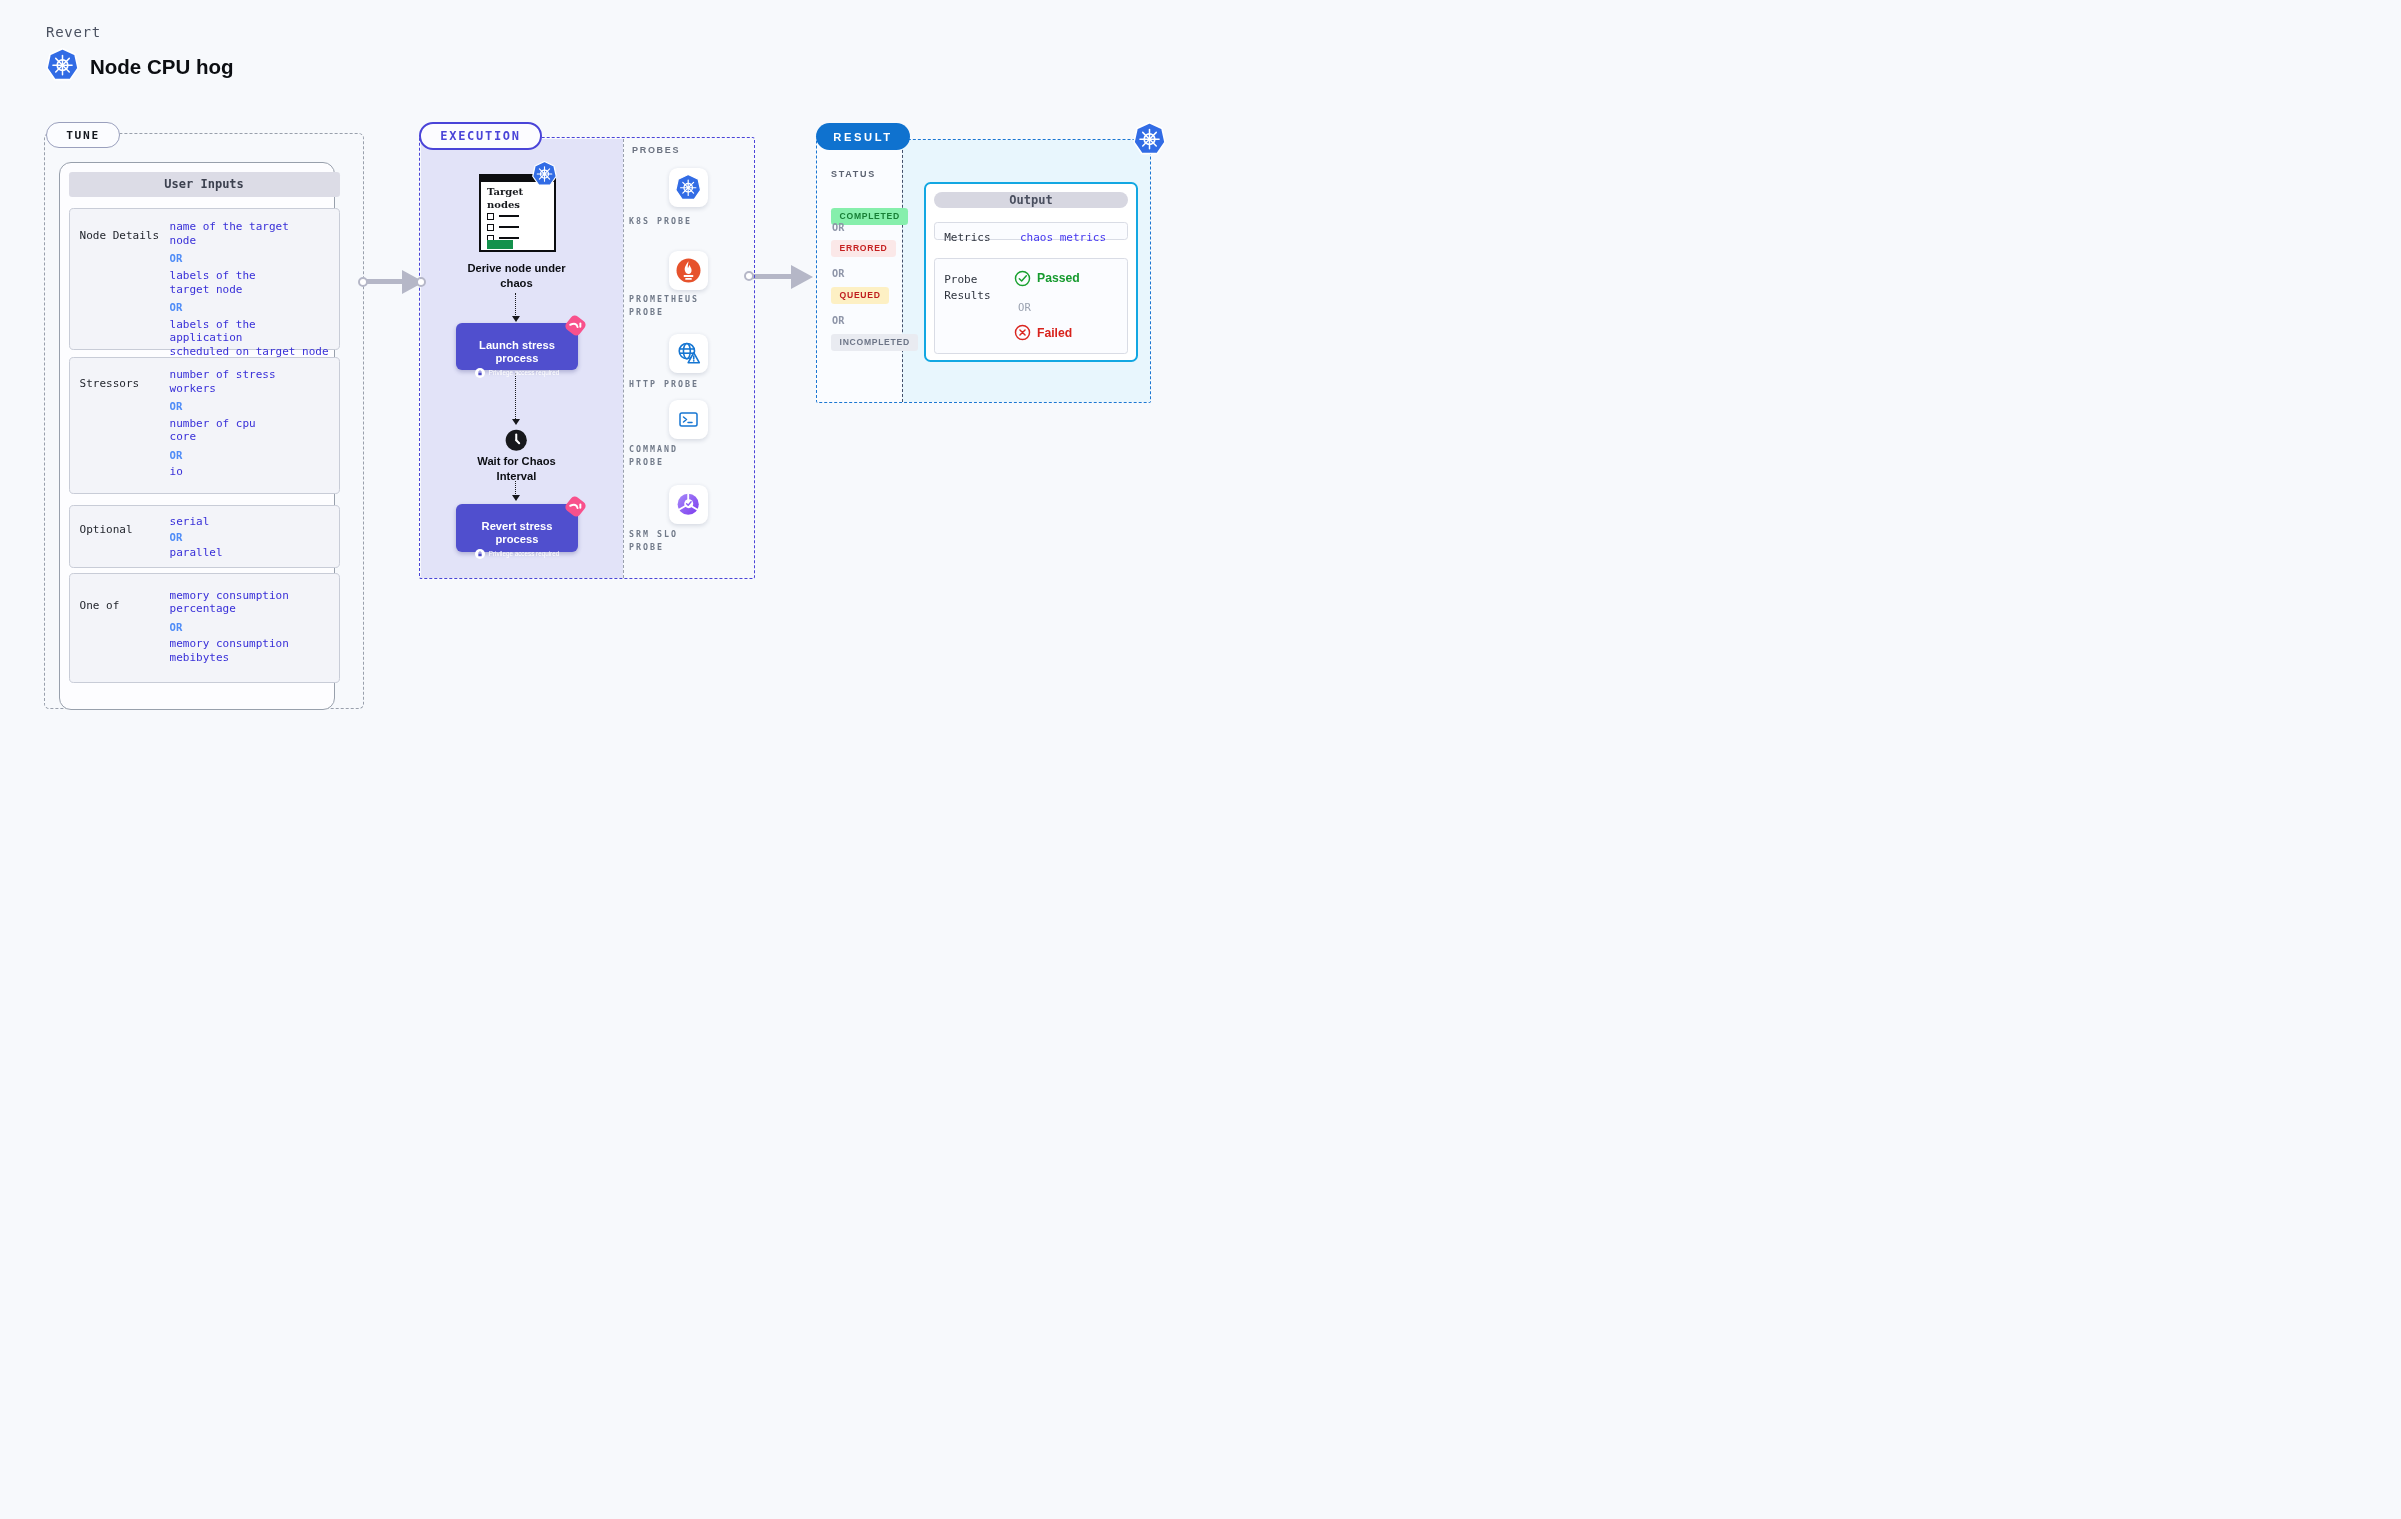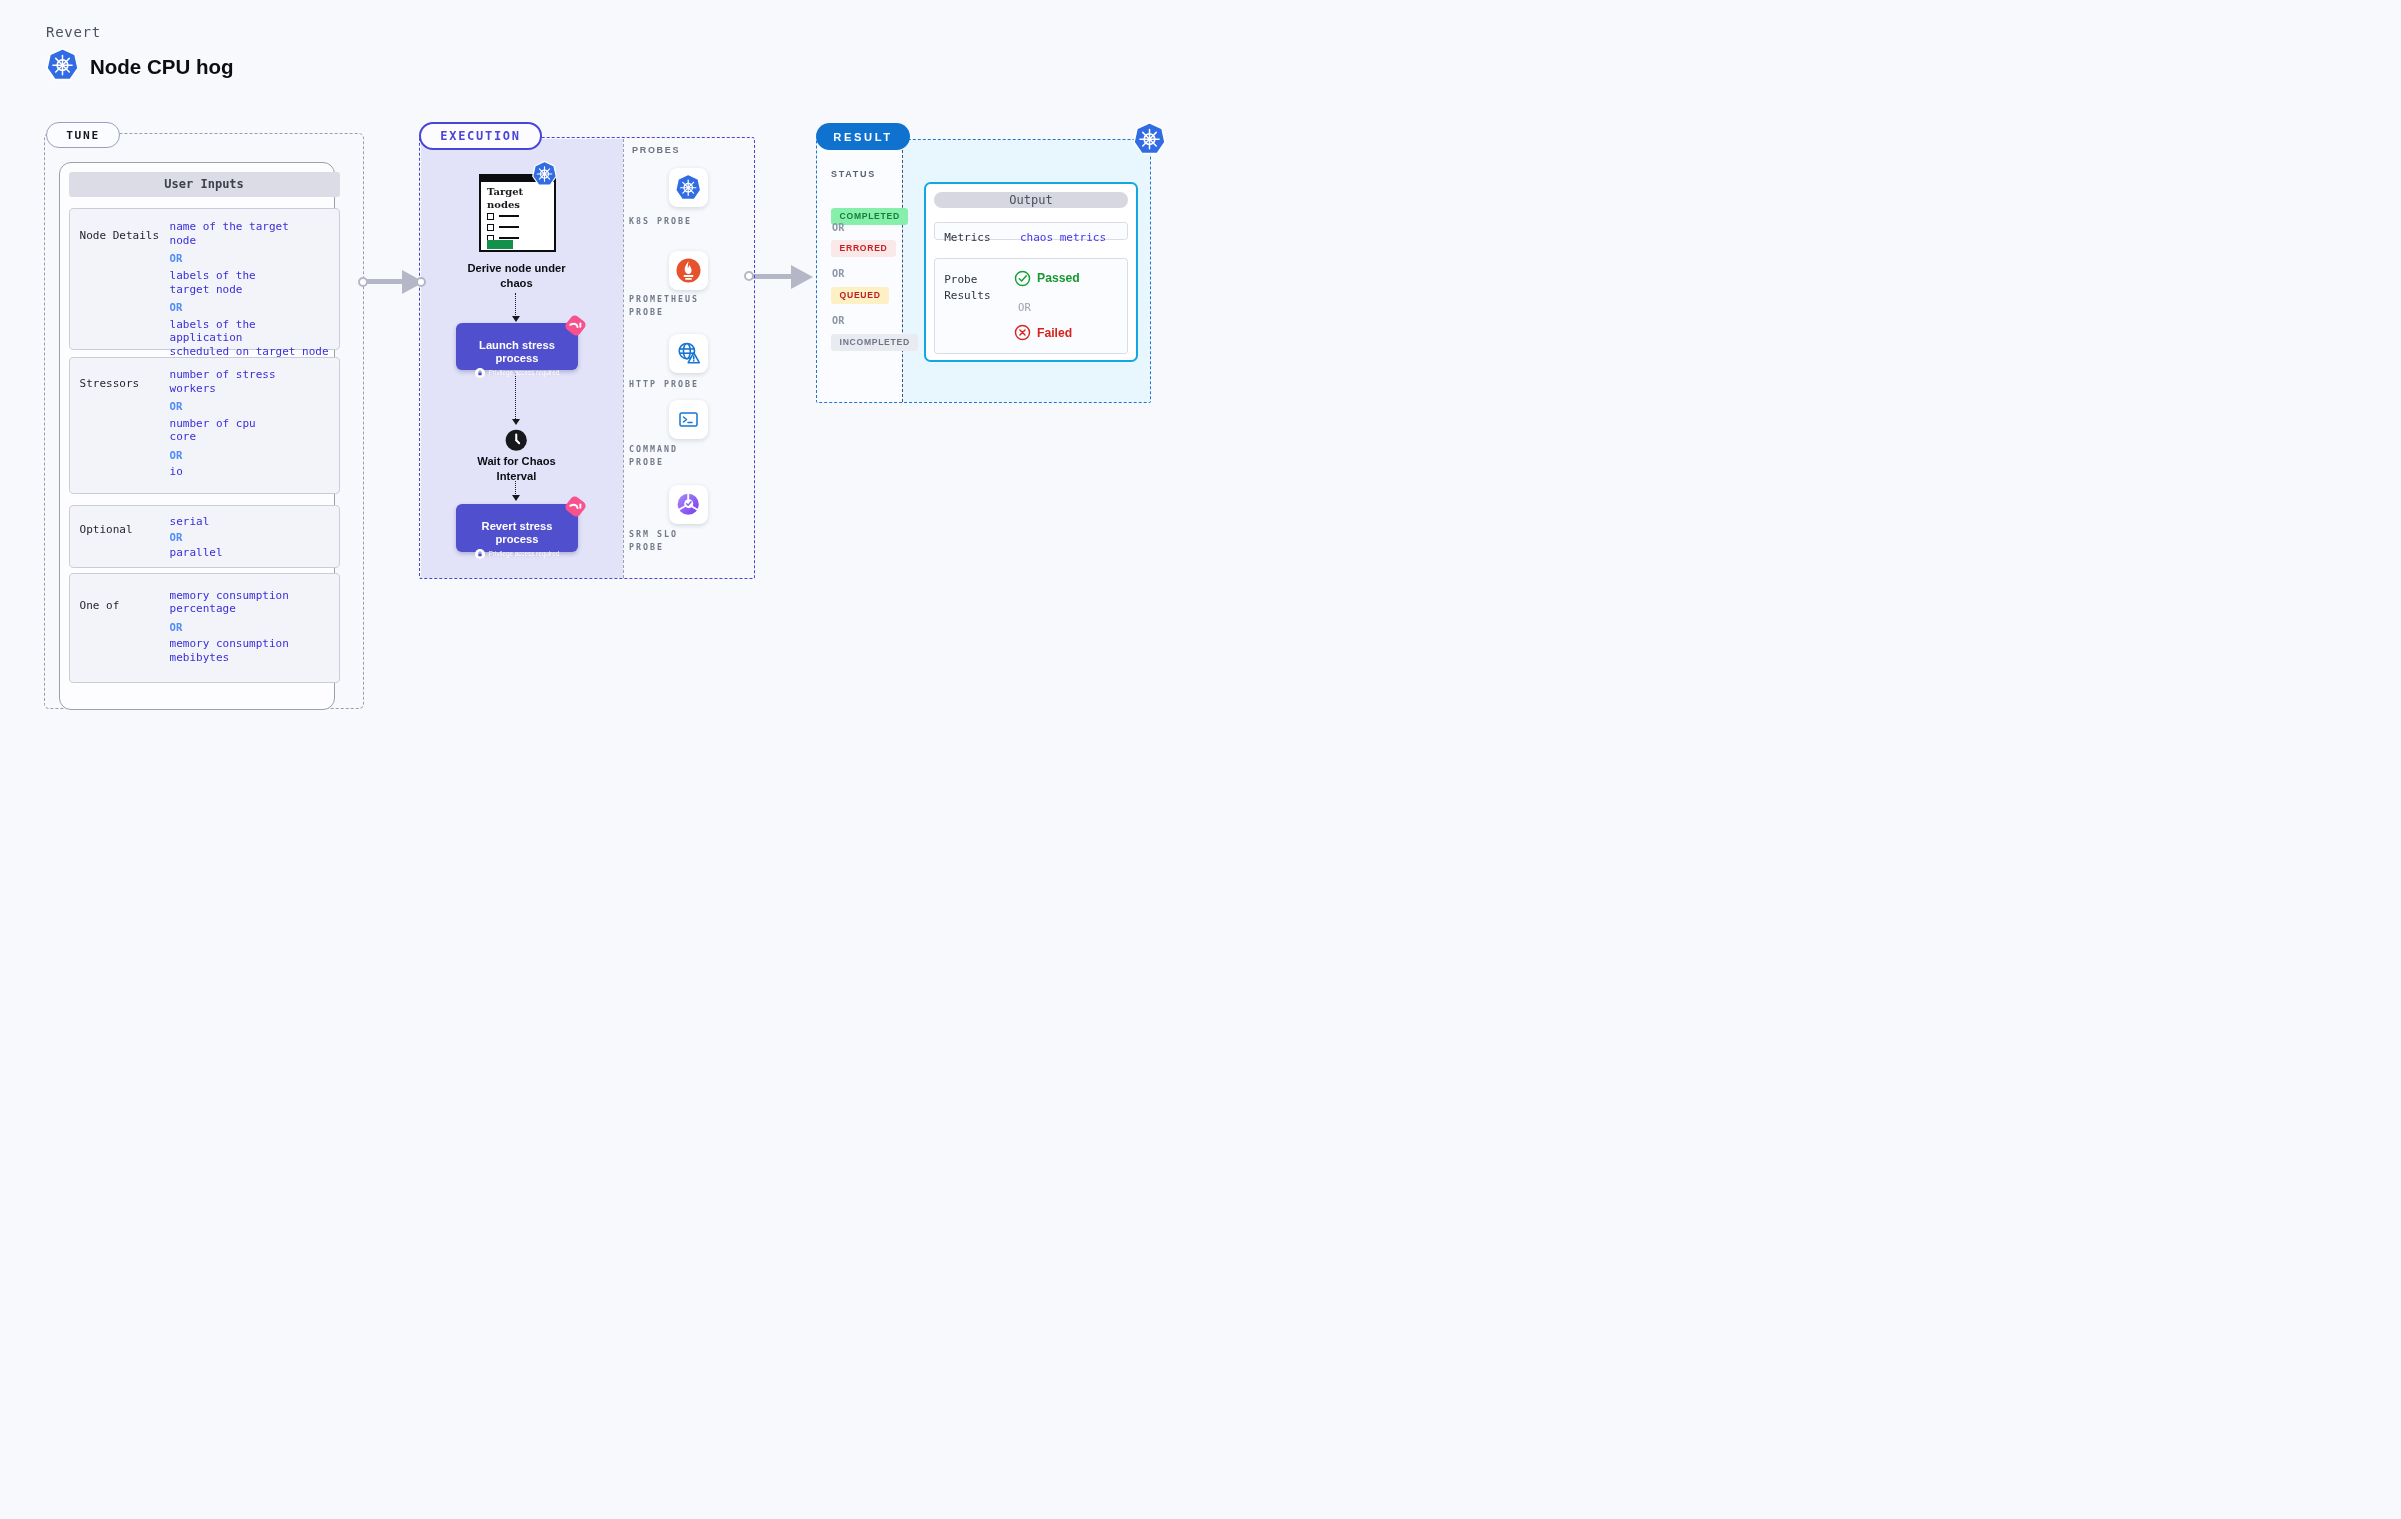--- a/index.html
+++ b/index.html
@@ -101,21 +101,21 @@
   #status-label{left:831px;top:169px;font-weight:bold;font-size:9px;color:#5a6170;letter-spacing:1.7px;z-index:3}
   .badge{position:absolute;left:831px;border-radius:3.3px;padding:3.3px 8.6px;font-weight:bold;font-size:8.6px;letter-spacing:0.7px;z-index:3}
   #b-completed{top:208px;background:#86efac;color:#177f35}
   #b-errored{top:240px;background:#fbe8e8;color:#c51f1f}
   #b-queued{top:287px;background:#fdf0c4;color:#bf1e1e}
   #b-incompleted{top:334px;background:#e9ebf1;color:#6d7587}
   .res-or{position:absolute;left:832px;font-size:10.2px;color:#8e95a8;font-weight:bold;z-index:3}
   #or-1{top:222px} #or-2{top:268px} #or-3{top:315px}
 
   #output{left:924px;top:182px;width:214px;height:180px;background:#fff;border:2px solid #12a7e2;border-radius:6.6px;z-index:4}
-  #out-head{position:absolute;left:8px;top:8px;right:8px;height:16px;background:#d7d7e1;border-radius:11px;display:flex;align-items:center;justify-content:center;font-weight:normal;font-size:12px;color:#4a4f5f}
+  #out-head{position:absolute;left:8px;top:8px;right:8px;height:16px;background:#d7d7e1;border-radius:11px;display:flex;align-items:center;justify-content:center;font-weight:bold;font-size:12px;color:#4a4f5f}
   .orow{position:absolute;left:8px;right:8px;border:1px solid #d9dce5;background:#fbfcff;border-radius:3.3px}
   #orow-metrics{top:38px;height:18px}
   #orow-probe{top:74px;height:96px}
   #m-label{position:absolute;left:9.2px;top:8px;font-size:11px;color:#2e333e}
   #m-value{position:absolute;left:85px;top:8px;font-size:11px;color:#4335ef}
   #pr-label{position:absolute;left:9.2px;top:13.2px;font-size:11px;color:#2e333e;line-height:1.45;white-space:pre-line}
   .pr-line{position:absolute;left:79px;display:flex;align-items:center;gap:6px;font-weight:bold;font-size:12.2px}
   #pr-pass{top:10.6px;color:#169a2e}
   #pr-or{top:42px;left:83px;font-size:10.6px;color:#9aa1b0;font-weight:normal;font-family:"DejaVu Sans Mono",monospace}
   #pr-fail{top:65px;color:#d8221c}

